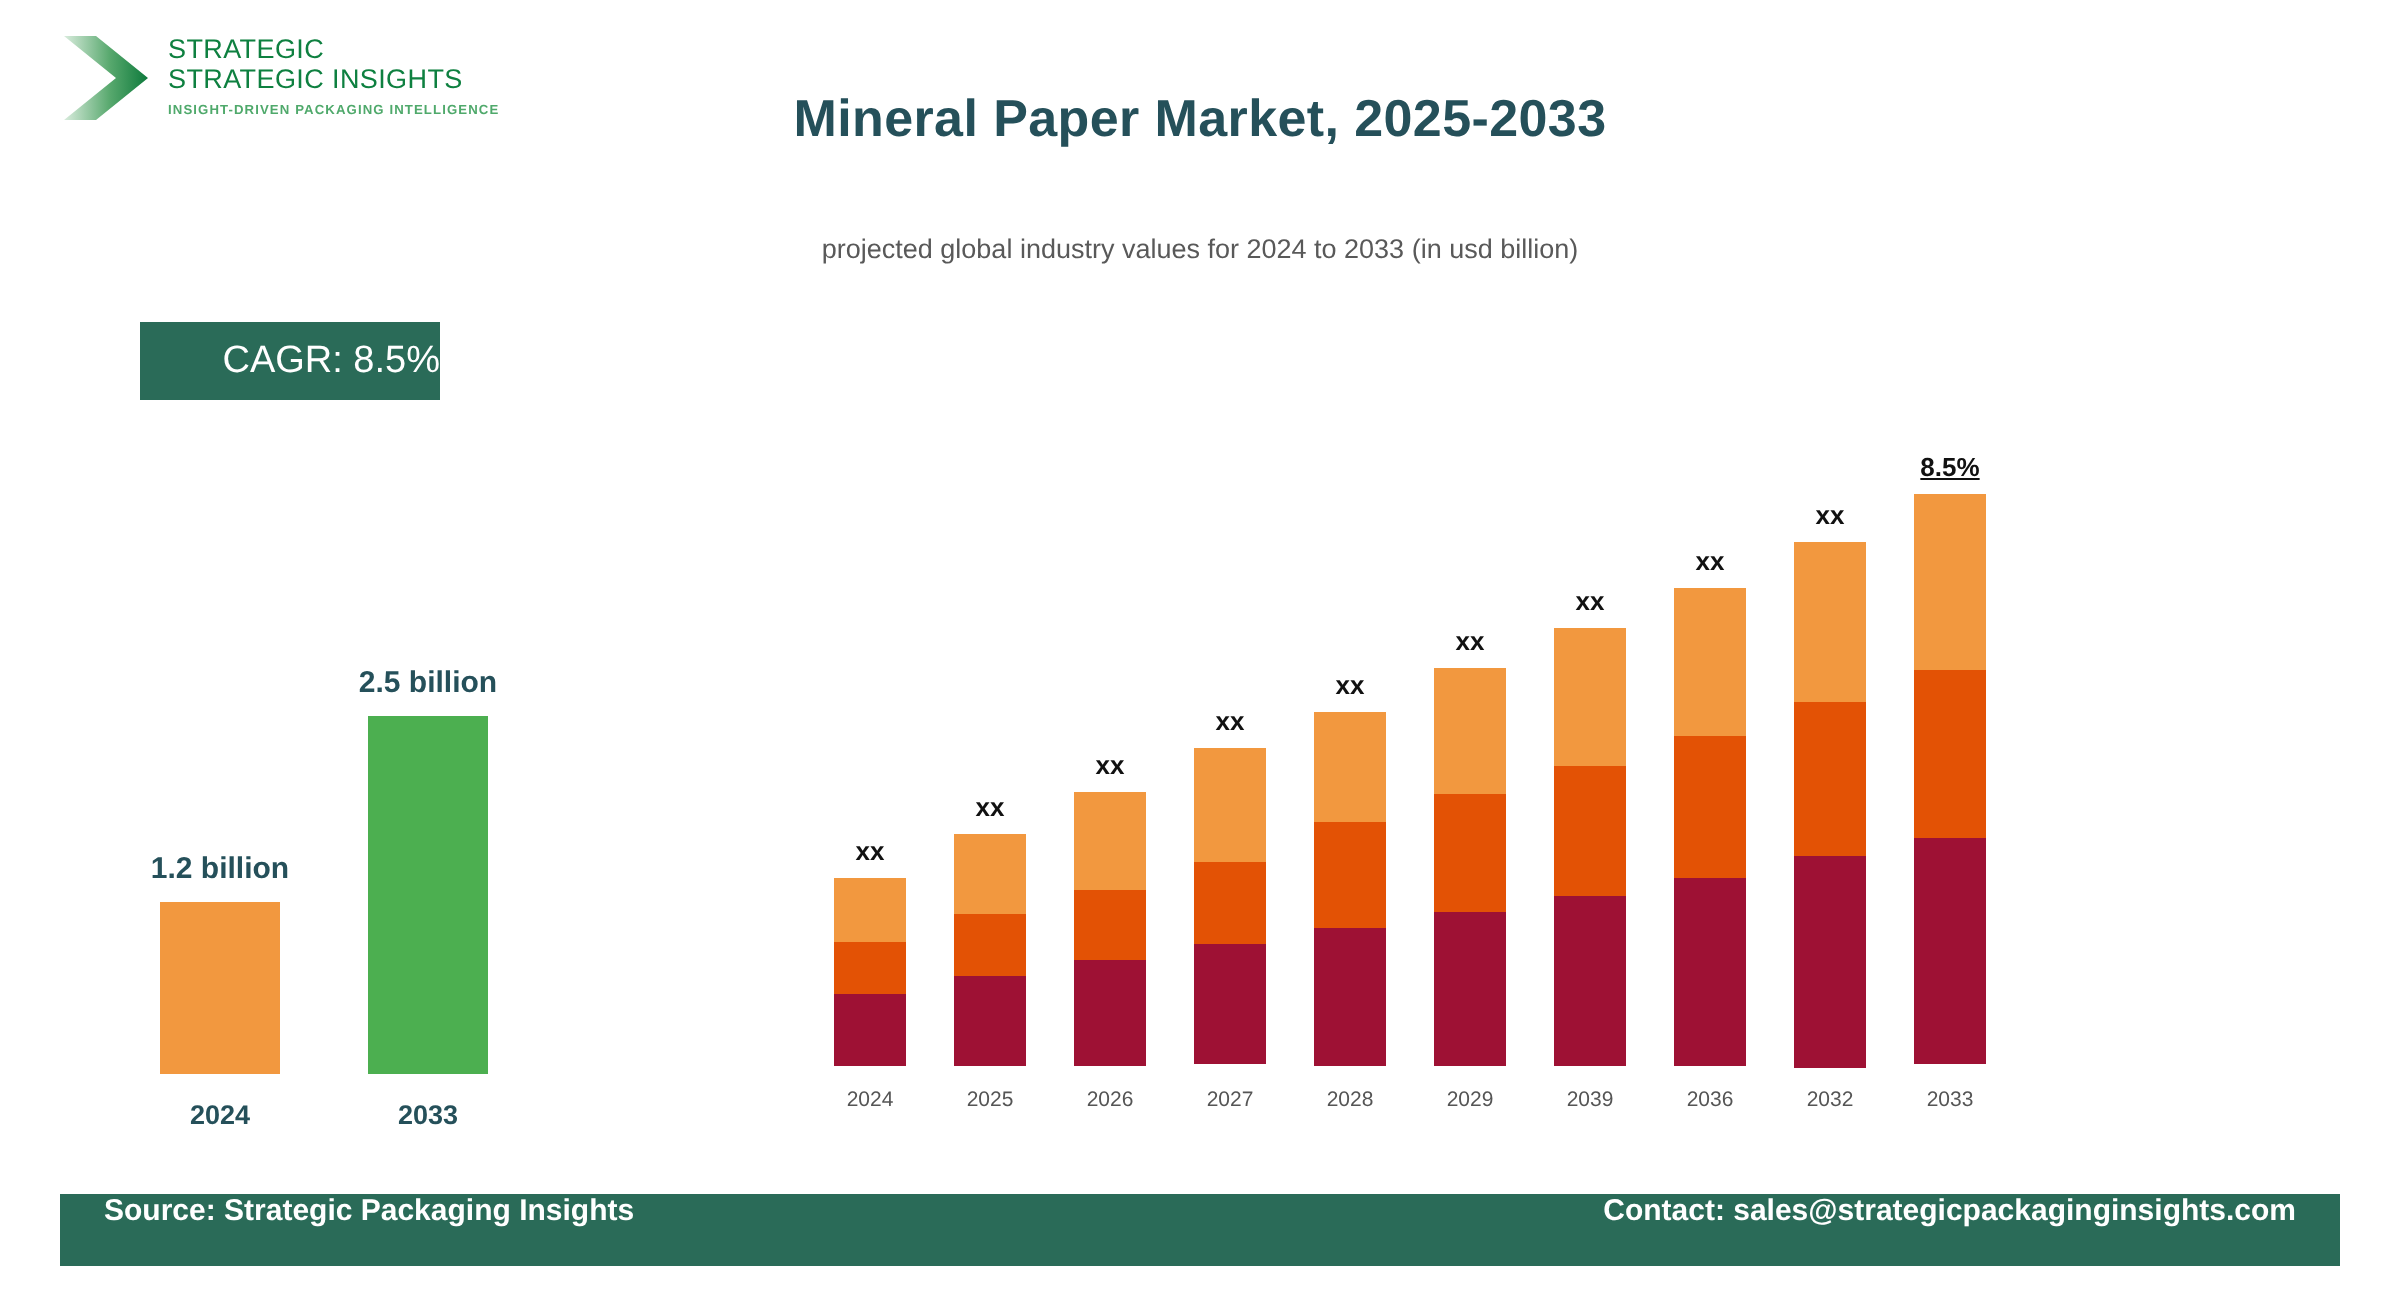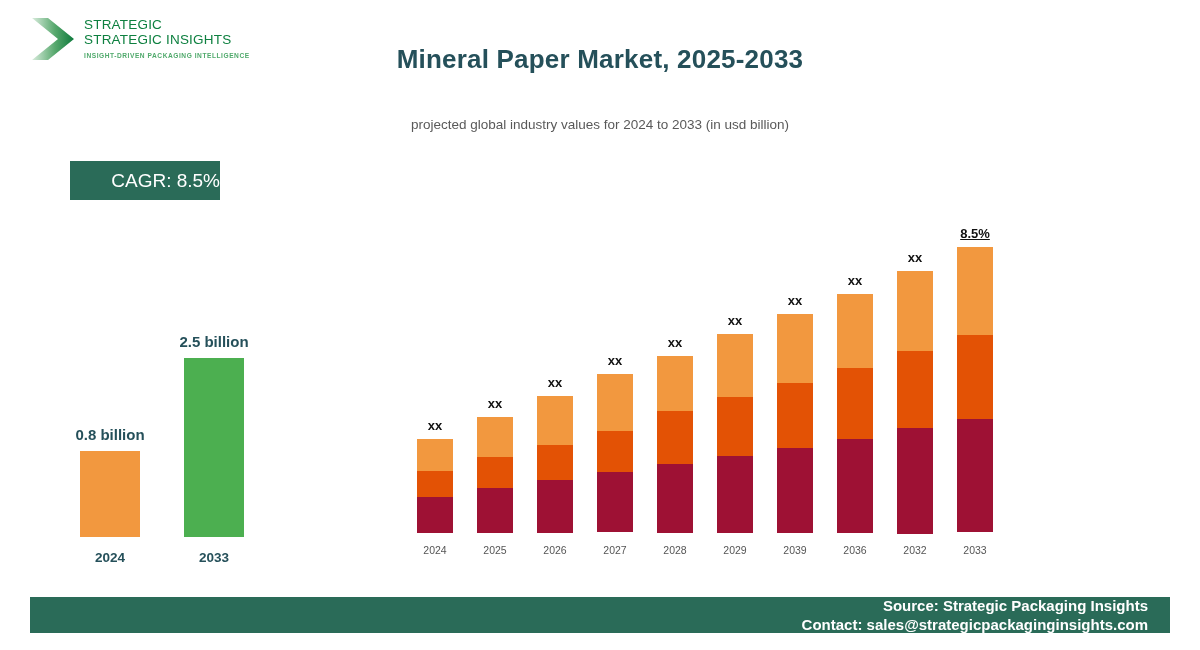--- a/index.html
+++ b/index.html
@@ -166,25 +166,24 @@
 
   
   #footer-bar {
     position: absolute;
     left: 30px;
     bottom: 17px;
     width: 1140px;
     height: 36px;
     background: #2A6B58;
     display: flex;
-    align-items: flex-end;
+    align-items: flex-start;
     justify-content: space-between;
     box-sizing: border-box;
     padding: 0 22px;
-    flex-direction: column;
   }
   .footer-text {
     color: #ffffff;
     font-size: 15px;
     font-weight: bold;
   }
 </style>
 </head>
 <body>
 
@@ -208,21 +207,21 @@
 
 <div id="chart-title">Mineral Paper Market, 2025-2033</div>
 <div id="chart-subtitle">projected global industry values for 2024 to 2033 (in usd billion)</div>
 
 <div id="cagr-badge">
   <span>CAGR: 8.5%</span>
 </div>
 
 <div id="compare-panel">
     <div class="cmp-bar-wrap" style="left: 20px; height: 86px;">
-      <div class="cmp-value" style="bottom: 94px;">0.8 billion</div>
+      <div class="cmp-value" style="bottom: 94px;">1.2 billion</div>
       <div class="cmp-bar" style="height: 86px; background: rgb(242, 152, 63);"></div>
       <div class="cmp-year">2024</div>
     </div>
     <div class="cmp-bar-wrap" style="left: 124px; height: 179px;">
       <div class="cmp-value" style="bottom: 187px;">2.5 billion</div>
       <div class="cmp-bar" style="height: 179px; background: rgb(76, 175, 80);"></div>
       <div class="cmp-year">2033</div>
     </div>
   </div>
 

